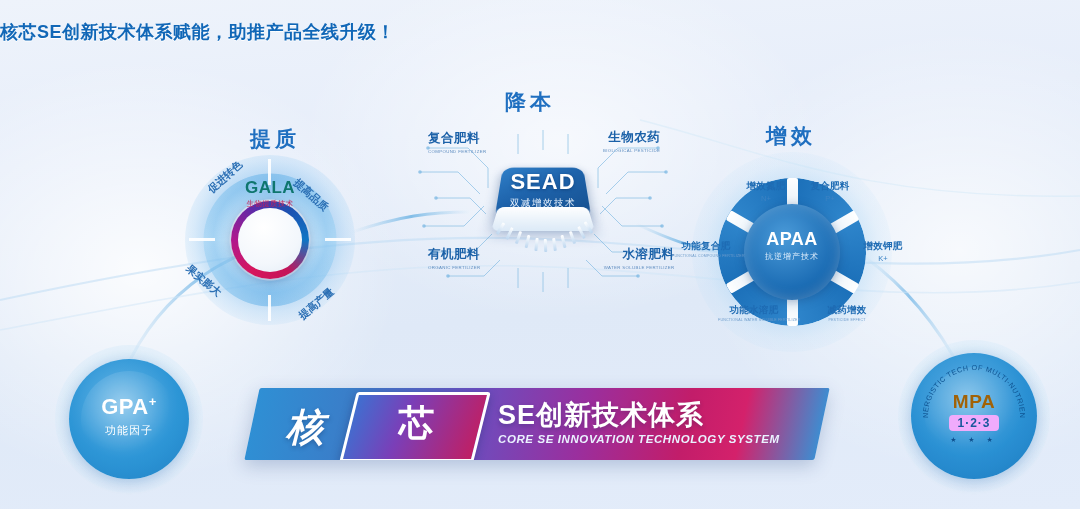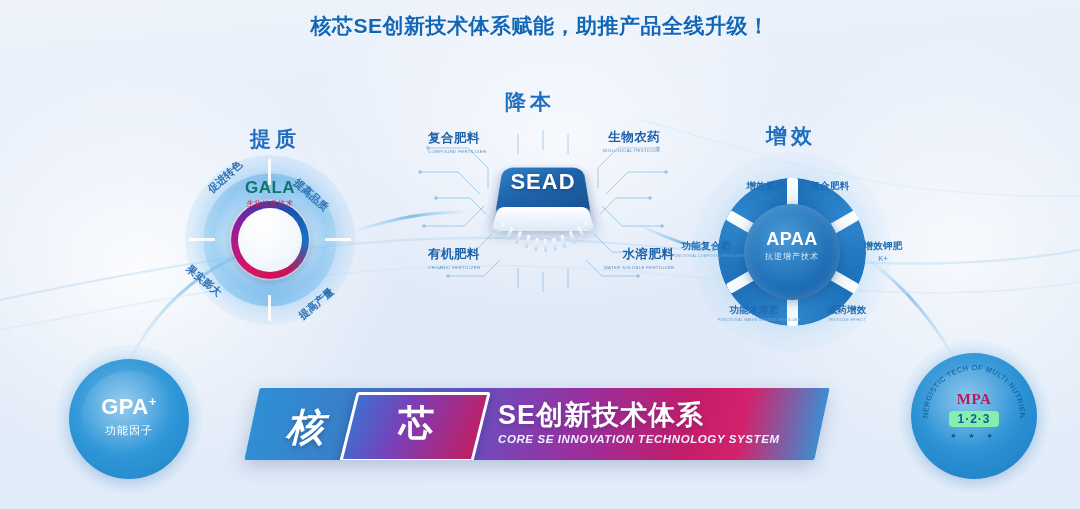--- a/index.html
+++ b/index.html
@@ -15,22 +15,22 @@
   .blob{position:absolute;border-radius:50%;pointer-events:none;}
   .blob-a{left:-120px;top:60px;width:520px;height:420px;
     background:radial-gradient(closest-side,rgba(255,255,255,.85),rgba(255,255,255,0));}
   .blob-b{right:-140px;top:30px;width:520px;height:440px;
     background:radial-gradient(closest-side,rgba(255,255,255,.75),rgba(255,255,255,0));}
   .blob-c{left:300px;top:-40px;width:520px;height:360px;
     background:radial-gradient(closest-side,rgba(255,255,255,.65),rgba(255,255,255,0));}
 
   
   .title{
-    position:absolute;left:0;right:0;top:12px;text-align:center;
-    font-size:21px;font-weight:bold;letter-spacing:.5px;
+    position:absolute;left:0;right:0;top:20px;
+    font-size:18px;font-weight:bold;letter-spacing:.5px;
     color:#1167b7;
     text-shadow:0 1px 0 rgba(255,255,255,.9);
   }
 
   
   .cap{position:absolute;font-size:21px;font-weight:bold;color:#1f6fc0;letter-spacing:4px;}
   .cap-tz{left:250px;top:125px;}
   .cap-jb{left:505px;top:88px;}
   .cap-zx{left:766px;top:122px;}
 
@@ -122,23 +122,23 @@
   .mpa{position:absolute;left:898px;top:340px;width:152px;height:152px;}
   .mpa .o1{position:absolute;inset:0;border-radius:50%;
     background:radial-gradient(circle at 50% 45%,rgba(160,212,245,.55),rgba(198,228,248,.22) 62%,rgba(255,255,255,0) 82%);}
   .mpa .o2{position:absolute;left:13px;top:13px;right:13px;bottom:13px;border-radius:50%;
     background:radial-gradient(circle at 45% 36%,#57ade3,#1d8ad1 55%,#0f72bb 100%);
     opacity:.93;box-shadow:0 3px 14px rgba(25,95,165,.3);}
   .mpa .o3{position:absolute;left:27px;top:27px;right:27px;bottom:27px;border-radius:50%;
     background:radial-gradient(circle at 42% 32%,rgba(255,255,255,.28),rgba(255,255,255,0) 58%);}
   .mpa-arc{position:absolute;left:18px;top:18px;width:116px;height:116px;}
   .mpa-txt{position:absolute;left:0;right:0;top:52px;text-align:center;}
-  .mpa-en{font-size:15px;font-weight:bold;color:#be185d;letter-spacing:.5px;line-height:1;font-family:Liberation Serif, serif;}
+  .mpa-en{font-size:19px;font-weight:bold;color:#a16207;letter-spacing:.5px;line-height:1;}
   .mpa-badge{display:inline-block;margin-top:4px;padding:1px 8px;border-radius:4px;
-    background:#86efac;color:#17589c;font-size:12px;font-weight:bold;letter-spacing:1px;}
+    background:#f0abfc;color:#17589c;font-size:12px;font-weight:bold;letter-spacing:1px;}
   .mpa-stars{margin-top:5px;font-size:7px;color:#0d4e8c;letter-spacing:5px;}
 
   
   .banner{position:absolute;left:252px;top:388px;width:570px;height:72px;
     transform:skewX(-12deg);overflow:hidden;border-radius:2px;
     background:linear-gradient(90deg,#2f8fd4 0%,#3a7ec9 16%,#6a4fc0 38%,#9a2f9e 58%,#c21d6a 76%,#d4216b 86%,#3f8cd0 100%);
     box-shadow:0 6px 18px rgba(40,70,130,.25);}
   .banner-inner{transform:skewX(12deg);position:absolute;inset:0;}
   .b-he{position:absolute;left:34px;top:14px;font-size:38px;font-weight:bold;color:#fff;
     font-style:italic;letter-spacing:-1px;text-shadow:0 2px 4px rgba(20,40,90,.35);}
@@ -260,20 +260,21 @@
         <span class="pin" style="left:47px;top:21px;transform:rotate(-2deg);"></span>
         <span class="pin" style="left:56px;top:20px;transform:rotate(-8deg);"></span>
         <span class="pin" style="left:65px;top:17px;transform:rotate(-14deg);"></span>
         <span class="pin" style="left:74px;top:13px;transform:rotate(-20deg);"></span>
         <span class="pin" style="left:83px;top:8px;transform:rotate(-27deg);"></span>
         <span class="pin" style="left:90px;top:3px;transform:rotate(-33deg);"></span>
       </div>
     </div>
     <div class="sead-txt">
       <div class="sead-en">SEAD</div>
+      <div class="sead-cn">双减增效技术</div>
     </div>
   </div>
 
   <div class="sl" style="left:428px;top:130px;">
     <div class="cn">复合肥料</div>
     <div class="en">COMPOUND FERTILIZER</div>
   </div>
   <div class="sl r" style="left:600px;top:129px;">
     <div class="cn">生物农药</div>
     <div class="en">BIOLOGICAL PESTICIDE</div>

